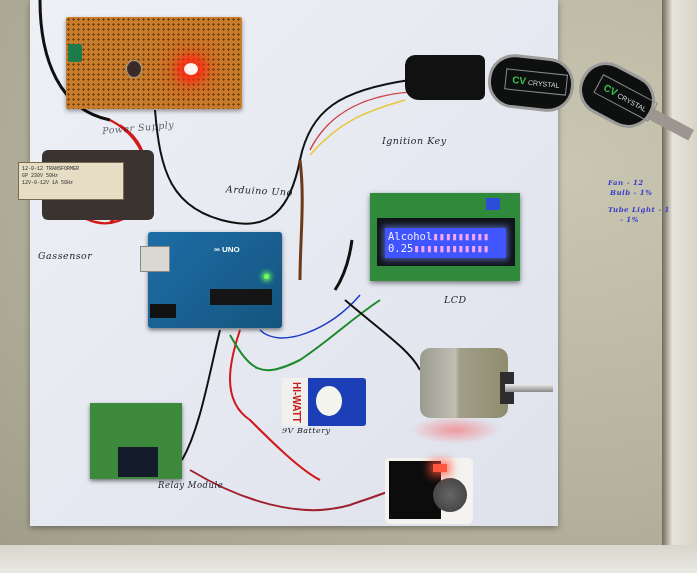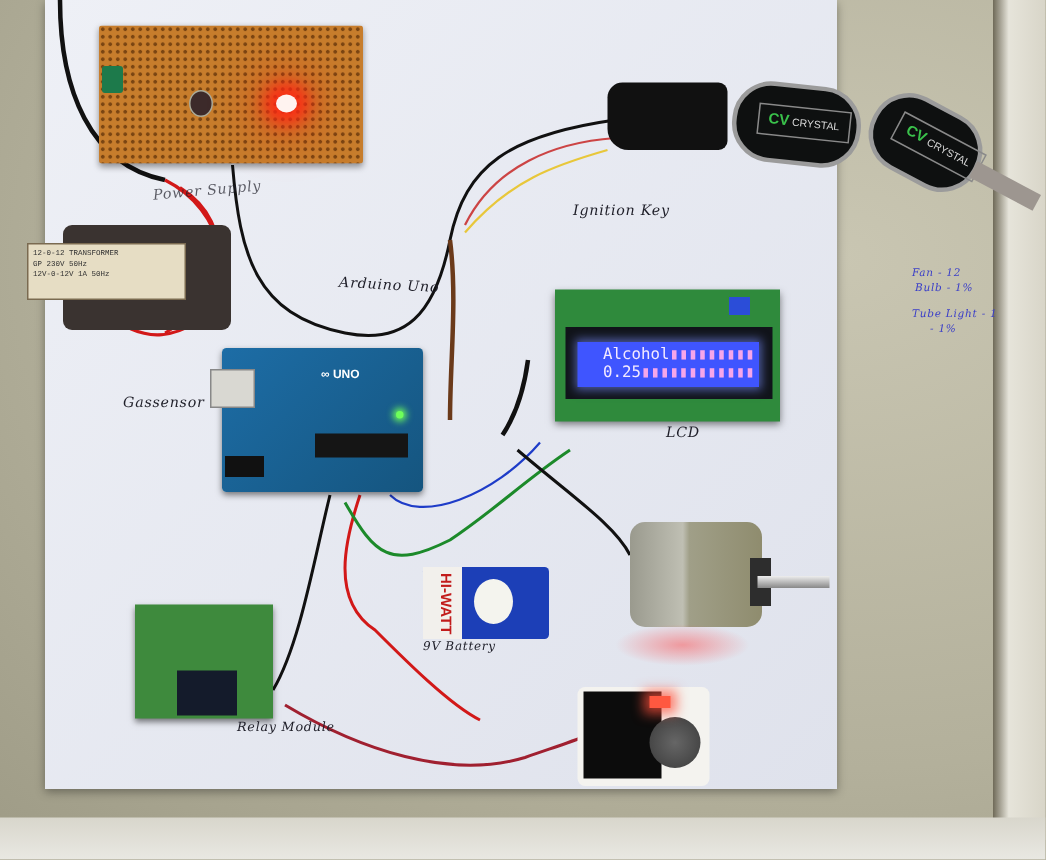--- a/index.html
+++ b/index.html
@@ -3,41 +3,41 @@
 <meta charset="utf-8">
 <style>
   html,body{margin:0;padding:0;}
   body{width:697px;height:573px;overflow:hidden;position:relative;background:#b9b6a4;font-family:"Liberation Sans",sans-serif;}
   .wall{position:absolute;inset:0;background:
       radial-gradient(ellipse at 80% 30%, #c9c6b2 0%, #b3b09b 60%, #9e9b86 100%);}
   .frame-bottom{position:absolute;left:0;top:545px;width:697px;height:28px;background:linear-gradient(#d8d6cc,#e9e8e2);}
   .frame-right{position:absolute;left:662px;top:0;width:35px;height:560px;background:linear-gradient(90deg,#6f6a58,#e6e4da 30%,#d8d5c8);}
   .board{position:absolute;left:30px;top:0;width:528px;height:526px;background:linear-gradient(135deg,#eef0f6,#dfe2ec);box-shadow:0 2px 6px rgba(0,0,0,.35);}
   .label{position:absolute;font-family:"DejaVu Serif",serif;font-size:9.5px;color:#1e1e28;letter-spacing:.5px;font-style:italic;white-space:nowrap;}
-  .label.blue{color:#3b3fc8;font-size:7px;}
+  .label.blue{color:#3b3fc8;font-size:7px;font-weight:bold;}
   
   .perfboard{position:absolute;left:66px;top:17px;width:176px;height:92px;background:
      radial-gradient(circle,#7a4512 1px,transparent 1.4px) 0 0/5px 5px,#c77d2c;border-radius:2px;box-shadow:0 2px 4px rgba(0,0,0,.4);}
   .terminal{position:absolute;left:68px;top:44px;width:14px;height:18px;background:#1d7a4b;border-radius:2px;}
   .led-red{position:absolute;left:184px;top:63px;width:14px;height:12px;border-radius:50%;background:#fff3f0;box-shadow:0 0 10px 8px rgba(255,40,20,.85),0 0 30px 15px rgba(255,30,10,.35);}
   .cap{position:absolute;left:126px;top:60px;width:14px;height:16px;border-radius:50%;background:#3c2a2a;border:1px solid #aa9;}
   
   .transformer{position:absolute;left:42px;top:150px;width:112px;height:70px;background:#3a3330;border-radius:6px;}
   .transformer .plate{position:absolute;left:-24px;top:12px;width:106px;height:38px;background:#e6ddc4;border:1px solid #7a6a50;font-family:"Liberation Mono",monospace;font-size:5px;color:#333;padding:3px;box-sizing:border-box;line-height:7px;}
   
   .arduino{position:absolute;left:148px;top:232px;width:134px;height:96px;background:linear-gradient(135deg,#1d6da6,#15557f);border-radius:3px;box-shadow:0 2px 4px rgba(0,0,0,.5);}
   .usb{position:absolute;left:140px;top:246px;width:28px;height:24px;background:#d9d8d2;border:1px solid #888;}
   .dcjack{position:absolute;left:150px;top:304px;width:26px;height:14px;background:#111;}
   .chip{position:absolute;left:210px;top:289px;width:62px;height:16px;background:#151515;}
   .ard-logo{position:absolute;left:214px;top:245px;color:#fff;font-size:8px;font-weight:bold;}
   .green-led{position:absolute;left:264px;top:274px;width:5px;height:5px;border-radius:50%;background:#6eff5a;box-shadow:0 0 5px 2px #6eff5a;}
   
   .lcd-pcb{position:absolute;left:370px;top:193px;width:150px;height:88px;background:#2f8a3c;box-shadow:0 2px 5px rgba(0,0,0,.5);}
   .lcd-bezel{position:absolute;left:377px;top:218px;width:138px;height:48px;background:#11141a;}
-  .lcd-screen{position:absolute;left:385px;top:228px;width:121px;height:30px;background:#3f55ff;box-shadow:0 0 6px 2px rgba(120,140,255,.6);font-family:"DejaVu Sans Mono",monospace;font-size:10.5px;line-height:12px;color:#f4eaff;padding:2px 17px;box-sizing:border-box;}
+  .lcd-screen{position:absolute;left:385px;top:228px;width:121px;height:30px;background:#3f55ff;box-shadow:0 0 6px 2px rgba(120,140,255,.6);font-family:"DejaVu Sans Mono",monospace;font-size:10.5px;line-height:12px;color:#f4eaff;padding:2px 3px;box-sizing:border-box;}
   .lcd-screen .cells{color:#f6a6ea;}
   .pot{position:absolute;left:486px;top:198px;width:14px;height:12px;background:#2b4dd8;}
   
   .ignition{position:absolute;left:405px;top:55px;width:80px;height:45px;background:#111;border-radius:10px 6px 6px 14px;}
   .key-fob{position:absolute;width:80px;height:48px;background:#0e1010;border-radius:26px;border:3px solid #9b9b9b;transform:rotate(6deg);}
   .key-fob .logo{position:absolute;left:14px;top:12px;font-size:7px;color:#d7d7d7;border:1px solid #8a8a8a;padding:4px 6px;}
   .key-fob .logo b{color:#3ac24b;font-size:10px;margin-right:2px;}
   .key-blade{position:absolute;left:646px;top:118px;width:48px;height:12px;background:#9d9690;transform:rotate(28deg);}
   
   .motor{position:absolute;left:420px;top:348px;width:88px;height:70px;border-radius:10px;background:linear-gradient(90deg,#9a9a8e 0%,#bfbfb3 40%,#a09f88 45%,#8f8c6e 100%);}
@@ -90,21 +90,21 @@
 <div class="led-red"></div>
 <div class="label" style="left:102px;top:122px;transform:rotate(-5deg);opacity:.7;">Power Supply</div>
 
 <div class="transformer">
   <div class="plate">
     <div>12-0-12 TRANSFORMER</div>
     <div>GP 230V 50Hz</div>
     <div>12V-0-12V 1A 50Hz</div>
   </div>
 </div>
-<div class="label" style="left:38px;top:263px;margin-left:44px;">Gassensor</div>
+<div class="label" style="left:38px;top:250px;">Gassensor</div>
 
 <div class="arduino"></div>
 <div class="usb"></div>
 <div class="dcjack"></div>
 <div class="chip"></div>
 <div class="ard-logo">∞ UNO</div>
 <div class="green-led"></div>
 <div class="label" style="left:226px;top:185px;transform:rotate(3deg);">Arduino Uno</div>
 
 <div class="ignition"></div>
@@ -117,21 +117,21 @@
 <div class="key-blade"></div>
 <div class="label" style="left:382px;top:135px;">Ignition Key</div>
 
 <div class="lcd-pcb"></div>
 <div class="pot"></div>
 <div class="lcd-bezel"></div>
 <div class="lcd-screen">
   <div><span>Alcohol</span><span class="cells">▮▮▮▮▮▮▮▮▮</span></div>
   <div><span>0.25</span><span class="cells">▮▮▮▮▮▮▮▮▮▮▮▮</span></div>
 </div>
-<div class="label" style="left:444px;top:283px;">LCD</div>
+<div class="label" style="left:444px;top:294px;">LCD</div>
 
 <div class="motor"></div>
 <div class="gear-end"></div>
 <div class="shaft"></div>
 <div class="glow"></div>
 
 <div class="battery">
   <div class="hw">HI-WATT</div>
   <div class="oval"></div>
 </div>

